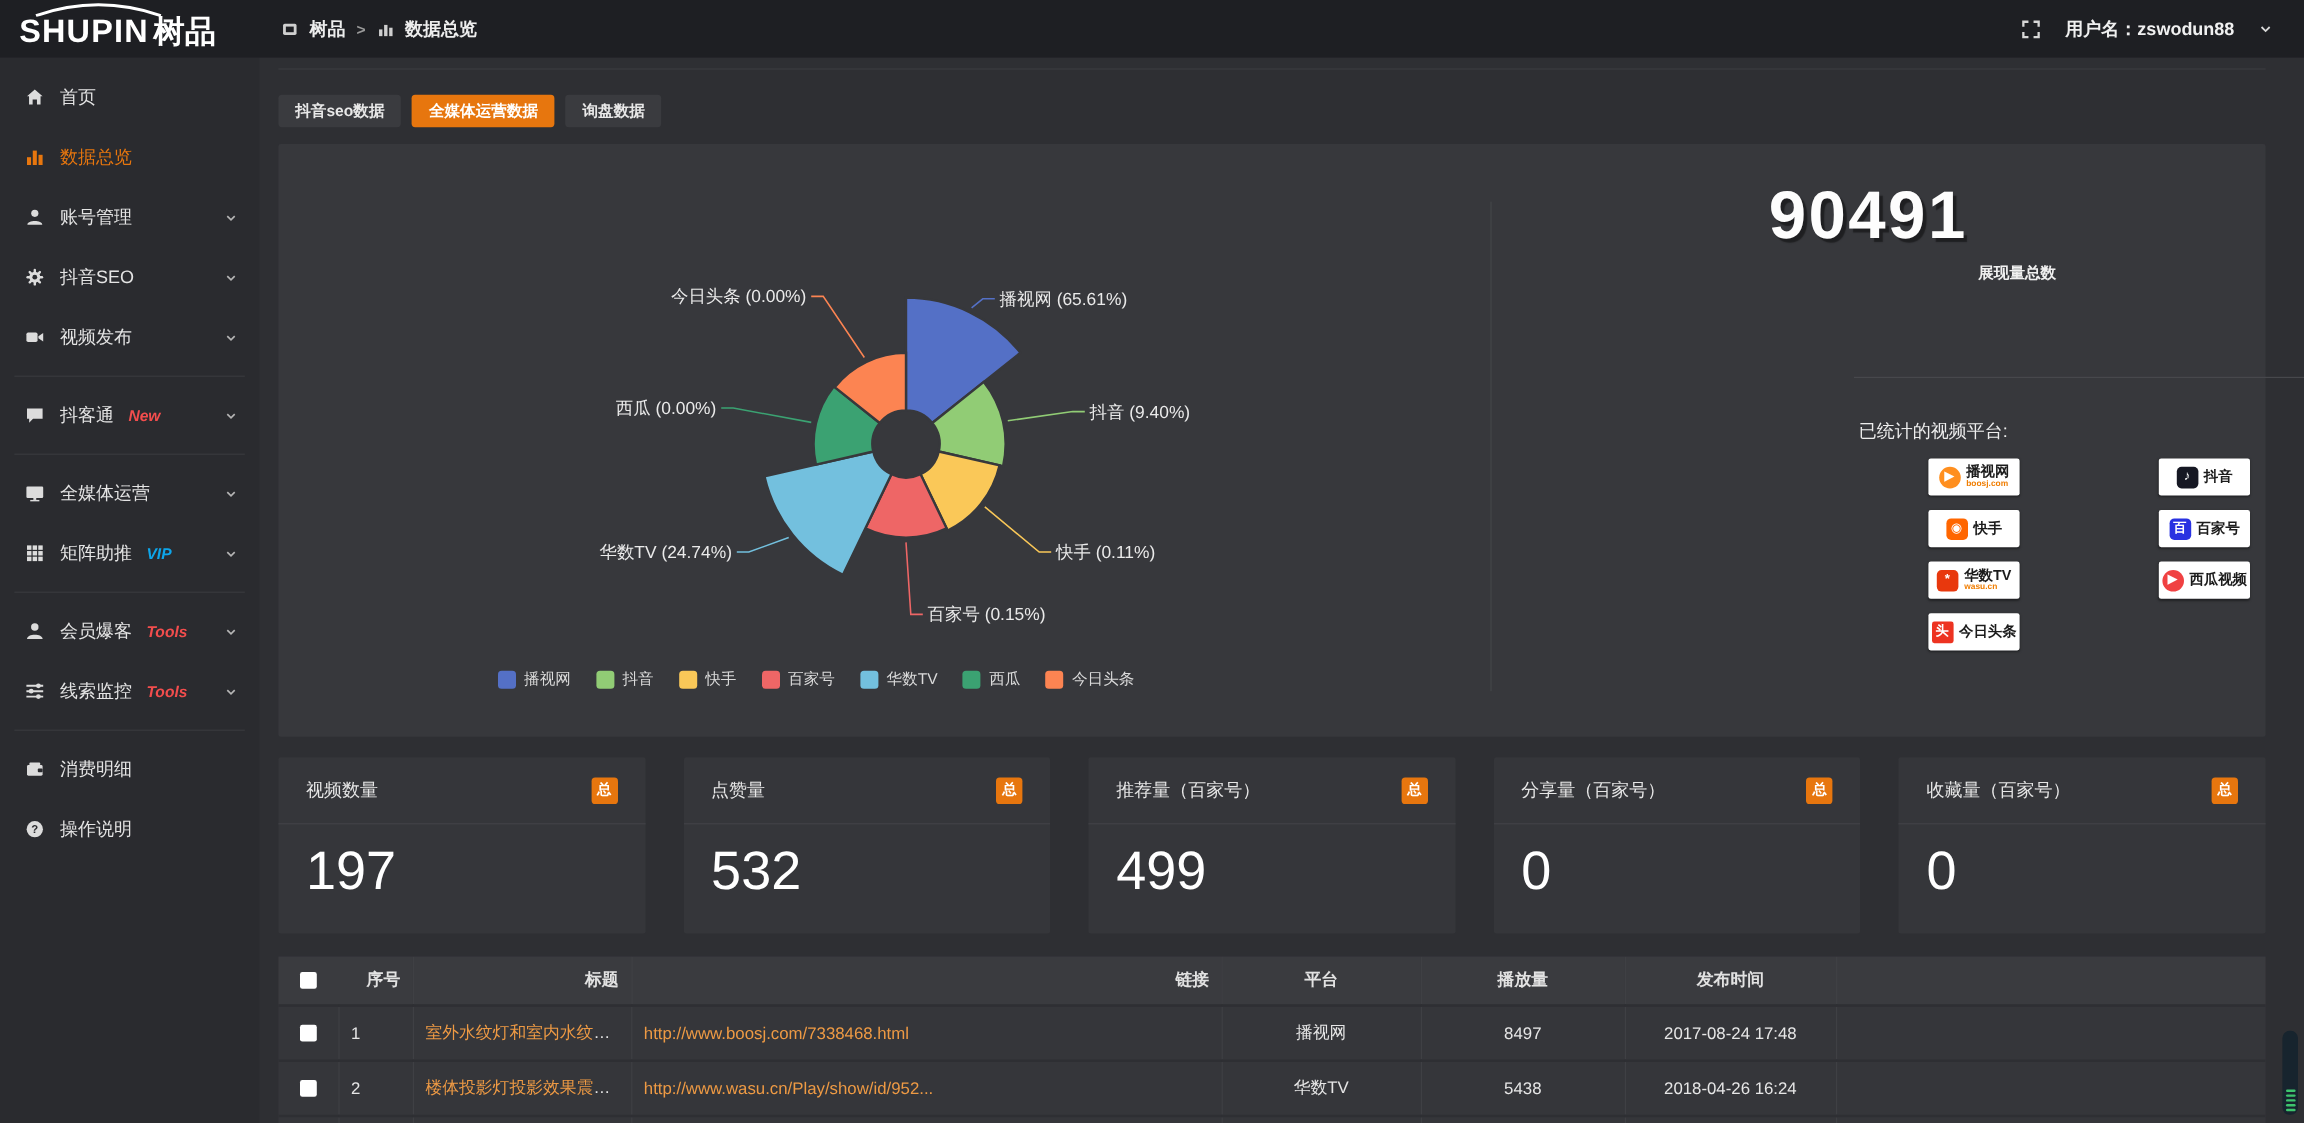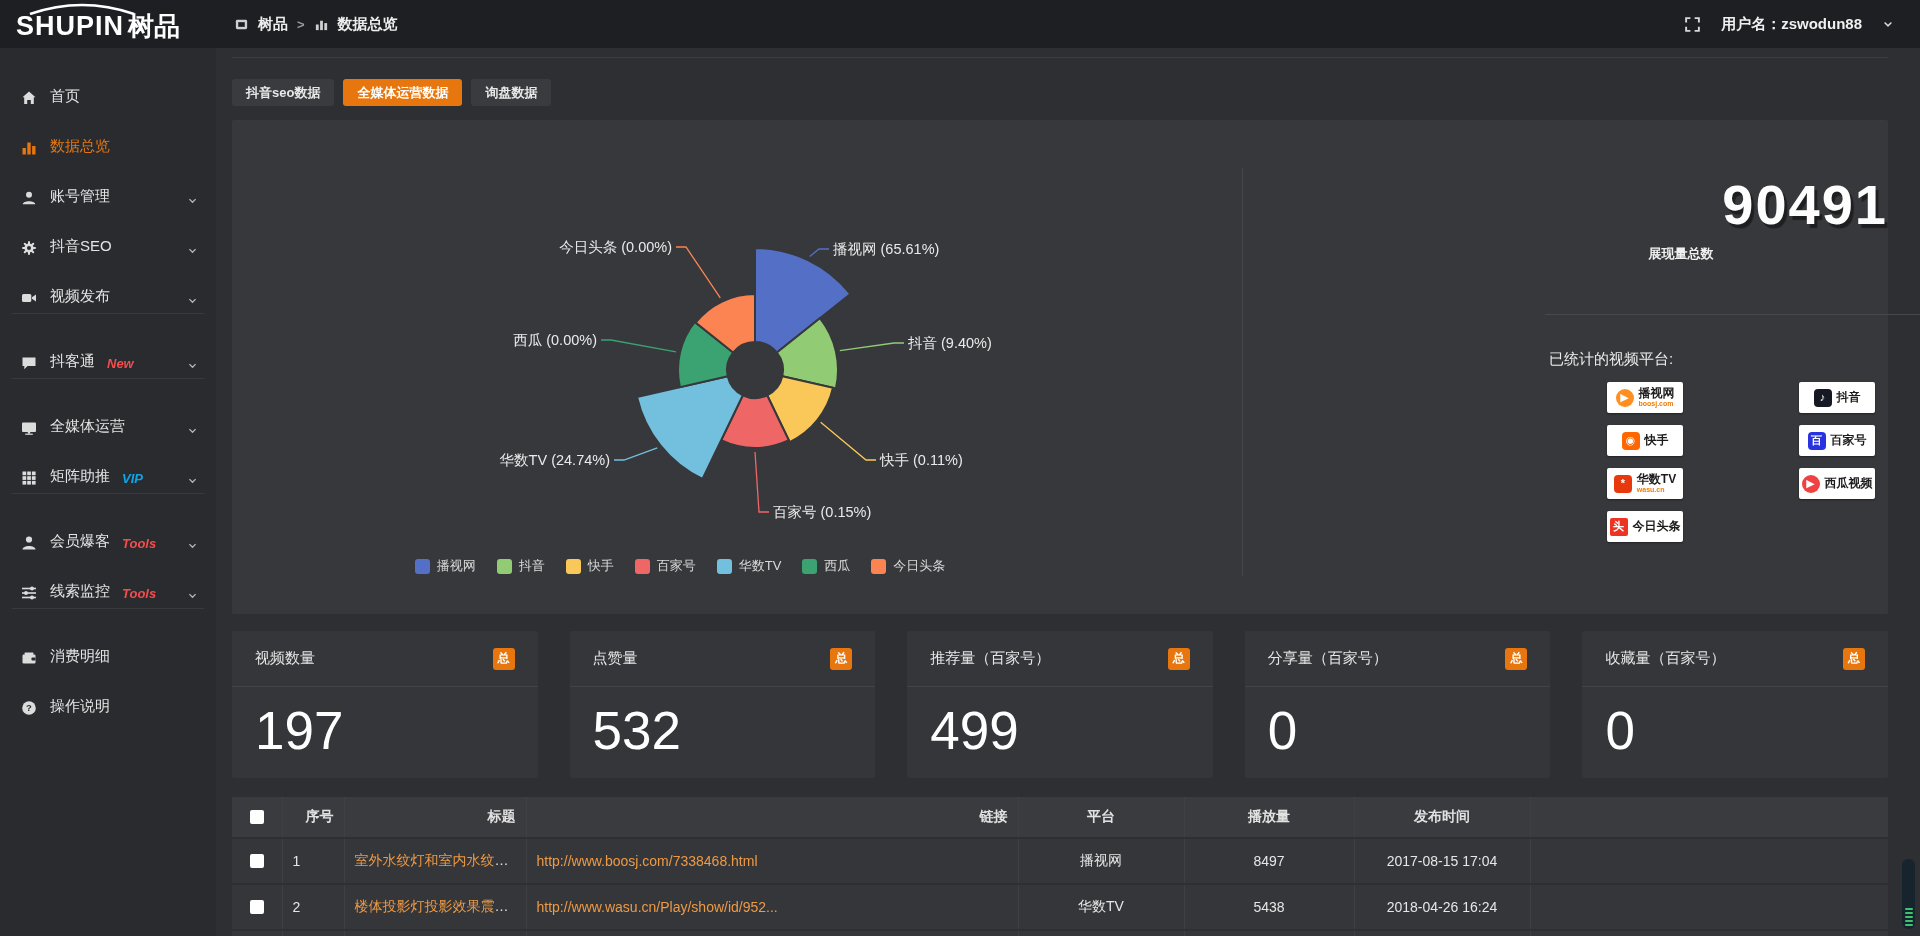--- a/index.html
+++ b/index.html
@@ -14,21 +14,21 @@
   .logo-cn { font-size:26px; font-weight:900; color:#fff; line-height:44px; }
   .logo-arc { position:absolute; left:22px; top:1px; }
   .breadcrumb { display:flex; align-items:center; gap:9px; color:#ededed; font-size:15px; font-weight:bold; margin-left:18px; }
   .crumb-sep { color:#9a9a9a; font-size:13px; }
   .bc-icon { display:inline-flex; color:#cfcfcf; }
   .user-area { margin-left:auto; display:flex; align-items:center; gap:20px; padding-right:26px; color:#f0f0f0; font-size:15px; font-weight:bold; }
   .fs-icon, .chev-icon { display:inline-flex; color:#d8d8d8; }
 
   
   .sidebar { position:absolute; left:0; top:48px; width:216px; height:888px; background:#2a2b2f; padding-top:8px; }
-  .side-item { height:50px; display:flex; align-items:flex-end; padding:0 18px 0 20px; color:#e4e4e4; font-size:15px; cursor:pointer; }
+  .side-item { height:50px; display:flex; align-items:center; padding:0 18px 0 20px; color:#e4e4e4; font-size:15px; cursor:pointer; }
   .side-item .s-icon { width:17px; display:inline-flex; justify-content:center; color:#dcdcdc; margin-right:13px; }
   .side-item.active, .side-item.active .s-icon { color:#e7760e; }
   .s-badge { font-style:italic; font-weight:bold; font-size:13px; margin-left:12px; }
   .s-chevron { margin-left:auto; color:#b5b5b5; display:inline-flex; }
   .side-divider { border:0; border-top:1px solid #393a3e; margin:7px 12px; }
 
   
   .content { position:absolute; left:216px; top:48px; width:1704px; height:888px; padding:0 32px 0 16px; }
   .content-rule { border-bottom:1px solid #3b3c40; margin-top:9px; }
   .tabs { display:flex; gap:9px; margin-top:21px; }
@@ -37,40 +37,40 @@
 
   
   .chart-panel { position:relative; margin-top:14px; height:494px; background:#37383c; border-radius:2px; }
   .pie-svg { position:absolute; left:0; top:0; }
   .legend { position:absolute; left:0; top:437px; width:1008px; display:flex; justify-content:center; padding-right:112px; gap:21px; }
   .legend-item { display:flex; align-items:center; gap:7px; color:#dadada; font-size:13px; cursor:pointer; }
   .legend-swatch { width:15px; height:15px; border-radius:3px; }
   .v-divider { position:absolute; left:1010px; top:48px; bottom:38px; width:1px; background:#45464a; }
 
   .summary { position:absolute; left:1242px; top:0; right:0; bottom:0; }
-  .big-num { text-align:right; margin-top:52px; font-size:56px; font-weight:bold; color:#fdfdfd; letter-spacing:2px; text-shadow:3px 4px 1px rgba(0,0,0,.45); }
+  .big-num { text-align:left; margin-top:26px; font-size:56px; font-weight:bold; color:#fdfdfd; letter-spacing:2px; text-shadow:3px 4px 1px rgba(0,0,0,.45); }
   .big-label { text-align:center; margin-top:8px; font-size:13px; font-weight:bold; color:#f0f0f0; }
   .h-divider { position:absolute; left:71px; top:194px; width:387px; height:1px; background:#47484c; }
   .platforms-title { position:absolute; left:75px; top:230px; font-size:15px; color:#ededed; }
   .chip-col { position:absolute; top:262px; display:flex; flex-direction:column; gap:12px; }
   .chip-col.left { left:133px; } .chip-col.right { left:325px; }
   .chip { width:76px; height:31px; background:#fff; border-radius:2px; display:flex; align-items:center; justify-content:center; gap:5px; box-shadow:0 1px 2px rgba(0,0,0,.4); }
   .chip-icon { width:18px; height:18px; display:flex; align-items:center; justify-content:center; color:#fff; font-size:11px; font-weight:bold; line-height:1; }
   .chip-icon.circle { border-radius:50%; } .chip-icon.rounded { border-radius:4px; } .chip-icon.square { border-radius:2px; }
   .chip-text { display:flex; flex-direction:column; align-items:flex-start; }
   .chip-name { font-size:12px; font-weight:bold; color:#1c1c1c; line-height:13px; }
   .chip-caption { font-size:7px; color:#f07d00; font-weight:bold; line-height:8px; }
 
   
   .cards { display:grid; grid-template-columns:repeat(5,1fr); gap:32px; margin-top:17px; }
   .card { height:147px; background:#35363a; border-radius:2px; }
   .card-head { height:56px; display:flex; align-items:center; justify-content:space-between; padding:0 23px; border-bottom:1px solid #424347; }
   .card-label { font-size:15px; color:#e6e6e6; }
   .badge-total { min-width:22px; height:22px; padding:0 4px; background:#e7760e; color:#fff; font-size:12px; font-weight:bold; border-radius:3px; display:flex; align-items:center; justify-content:center; }
-  .card-value { padding:13px 23px 0; font-size:53px; color:#fff; }
+  .card-value { padding:13px 23px 0; font-size:45px; color:#fff; }
 
   
   .table-wrap { margin-top:19px; height:141px; overflow:hidden; background:#35363a; }
   table { width:100%; border-collapse:collapse; table-layout:fixed; }
   th, td { border-right:1px solid rgba(255,255,255,.05); overflow:hidden; white-space:nowrap; text-overflow:ellipsis; }
   th:last-child, td:last-child { border-right:0; }
   thead th { background:#3a3b3f; height:41px; color:#e2e2e2; font-size:14px; font-weight:bold; text-align:right; padding:0 10px; }
   thead th.center, td.center { text-align:center; }
   tbody tr { border-top:2px solid #2e2f33; }
   tbody td { height:46px; color:#e6e6e6; font-size:14px; padding:0 10px; }
@@ -503,21 +503,21 @@
         <tbody id="table-body">
             <tr>
               <td>
                 <div class="checkbox"></div>
               </td>
               <td>1</td>
               <td class="title-cell"><a>室外水纹灯和室内水纹灯的区别和简介</a></td>
               <td class="link-cell"><a>http://www.boosj.com/7338468.html</a></td>
               <td class="center">播视网</td>
               <td class="center">8497</td>
-              <td class="center">2017-08-15 17:04</td>
+              <td class="center">2017-08-24 17:48</td>
               <td></td>
             </tr>
             <tr>
               <td>
                 <div class="checkbox"></div>
               </td>
               <td>2</td>
               <td class="title-cell"><a>楼体投影灯投影效果震撼上市</a></td>
               <td class="link-cell"><a>http://www.wasu.cn/Play/show/id/952...</a></td>
               <td class="center">华数TV</td>

